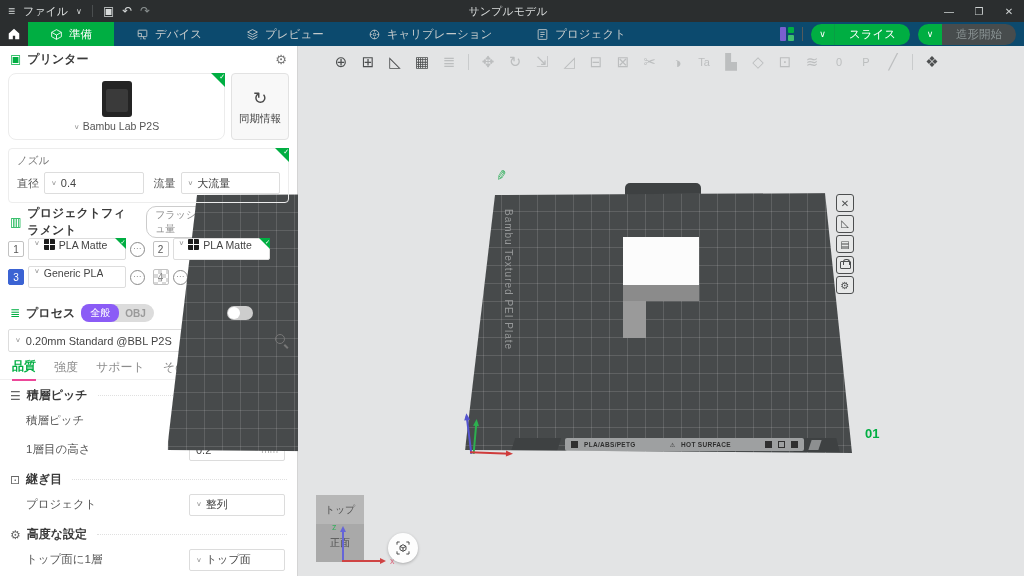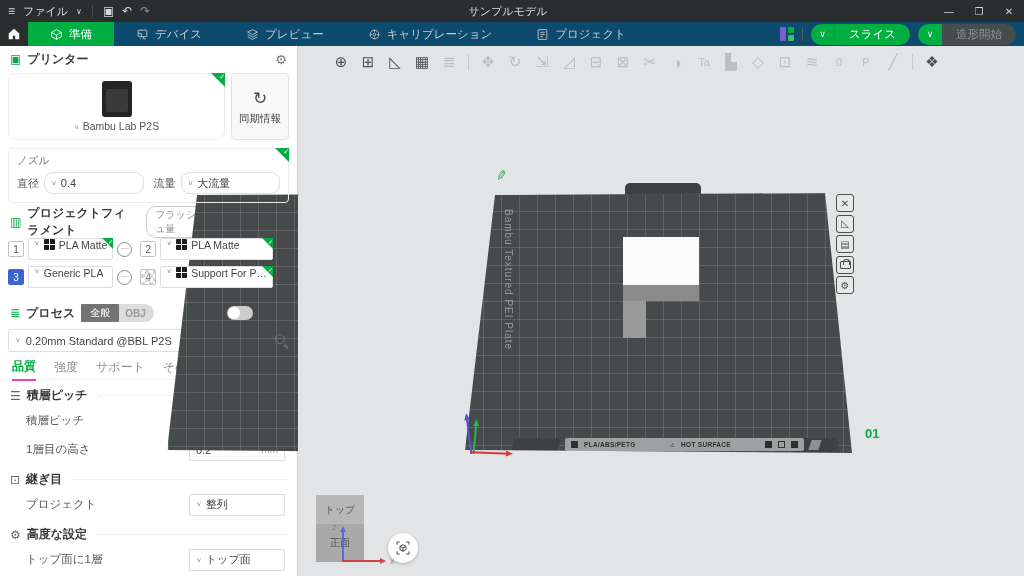--- a/index.html
+++ b/index.html
@@ -61,21 +61,21 @@
   .cchk { position:absolute; top:-1px; right:-1px; width:0; height:0; border-top:14px solid #00ae42; border-left:14px solid transparent; }
   .cchk::after { content:"✓"; position:absolute; top:-14px; right:0px; font-size:7px; color:#fff; }
   .cchk.sm { border-top-width:11px; border-left-width:11px; }
   .cchk.sm::after { top:-11.5px; font-size:6px; }
 
   .nozzle-panel { position:relative; margin:4px 8px 6px; border:1px solid #ededed; border-radius:4px; padding:5px 8px 8px; }
   .nz-title { font-size:10.5px; color:#777; margin-bottom:4px; }
   .nz-row { display:flex; gap:10px; align-items:center; }
   .nz-field { display:flex; align-items:center; gap:5px; flex:1; }
   .nz-label { font-size:11px; color:#555; }
-  .fbox { flex:1; height:22px; border:1px solid #ddd; border-radius:9px; display:flex; align-items:center; gap:4px; padding:0 6px; background:#fff; min-width:0; }
+  .fbox { flex:1; height:22px; border:1px solid #ddd; border-radius:2px; display:flex; align-items:center; gap:4px; padding:0 6px; background:#fff; min-width:0; }
   .fbox .val { font-size:11px; color:#444; }
 
   .flush-pill { border:1px solid #ccc; border-radius:10px; padding:1px 8px; font-size:10px; color:#8c8c8c; }
   .hbtn { font-size:13px; color:#555; padding:0 1px; }
 
   .slot-grid { display:grid; grid-template-columns:1fr 1fr; gap:6px 8px; padding:3px 8px 8px; }
   .slot { display:flex; align-items:center; gap:4px; }
   .numbox { width:16px; height:16px; border:1px solid #c2c2c2; border-radius:2px; background:#fff; color:#555; font-size:10px; display:flex; align-items:center; justify-content:center; flex:none; }
   .numbox.blue { background:#3b63d3; border-color:#3b63d3; color:#fff; }
   .numbox.checker { background:
@@ -83,21 +83,21 @@
       linear-gradient(45deg,#d9d9d9 25%,#fff 25%,#fff 75%,#d9d9d9 75%) 4px 4px/8px 8px;
       color:#8a8a8a; }
   .slot-sel { position:relative; flex:1; height:22px; border:1px solid #ddd; border-radius:2px; display:flex; align-items:flex-start; gap:4px; padding:0 5px; min-width:0; background:#fff; }
   .swatch { width:11px; height:11px; flex:none; border-radius:1px; background:
       linear-gradient(#fff,#fff) 50% 0/1px 100% no-repeat,
       linear-gradient(#fff,#fff) 0 50%/100% 1px no-repeat, #1d1d1d; }
   .slot-name { font-size:10.5px; color:#444; white-space:nowrap; overflow:hidden; text-overflow:ellipsis; }
   .more-btn { width:15px; height:15px; flex:none; border:1.2px solid #8a8a8a; border-radius:50%; color:#8a8a8a; font-size:8px; line-height:1; display:flex; align-items:center; justify-content:center; }
 
   .mode-pills { display:flex; align-items:center; background:#dcdcdc; border-radius:10px; height:18px; padding-right:8px; }
-  .pill-gen { background:#737373; color:#fff; border-radius:1px; height:18px; display:flex; align-items:center; padding:0 9px; font-size:10px; }
+  .pill-gen { background:#8b5cf6; color:#fff; border-radius:8px; height:18px; display:flex; align-items:center; padding:0 9px; font-size:10px; }
   .pill-obj { color:#9a9a9a; font-size:10px; font-weight:bold; padding-left:6px; }
   .detail-lbl { font-size:11px; color:#555; }
   .toggle { width:26px; height:14px; background:#cdcdcd; border-radius:8px; position:relative; }
   .toggle::after { content:""; position:absolute; left:1px; top:1px; width:12px; height:12px; border-radius:50%; background:#fff; }
 
   .preset-row { display:flex; align-items:center; gap:12px; padding:3px 8px 4px; }
   .preset-box { flex:1; height:23px; border:1px solid #ddd; border-radius:2px; display:flex; align-items:center; gap:5px; padding:0 6px; min-width:0; }
   .preset-box .val { font-size:11px; color:#444; white-space:nowrap; overflow:hidden; }
   .save-ico { font-size:13px; color:#777; }
   .search-ico { position:relative; width:15px; height:15px; }
@@ -347,26 +347,20 @@
       <div class="slot">
         <span class="numbox blue">3</span>
         <div class="slot-sel">
           <span class="chev">∨</span>
           <span class="slot-name">Generic PLA</span>
         </div>
         <span class="more-btn">⋯</span>
       </div>
       <div class="slot">
         <span class="numbox checker">4</span>
-        <div class="slot-sel">
-          <span class="cchk sm"></span>
-          <span class="chev">∨</span>
-          <span class="swatch"></span>
-          <span class="slot-name">Support For P…</span>
-        </div>
         <span class="more-btn">⋯</span>
       </div>
     </div>
 
     <div class="shead" style="margin-top:4px">
       <span class="g-ico">≣</span>
       <span class="stitle">プロセス</span>
       <span class="mode-pills">
         <span class="pill-gen">全般</span>
         <span class="pill-obj">OBJ</span>

